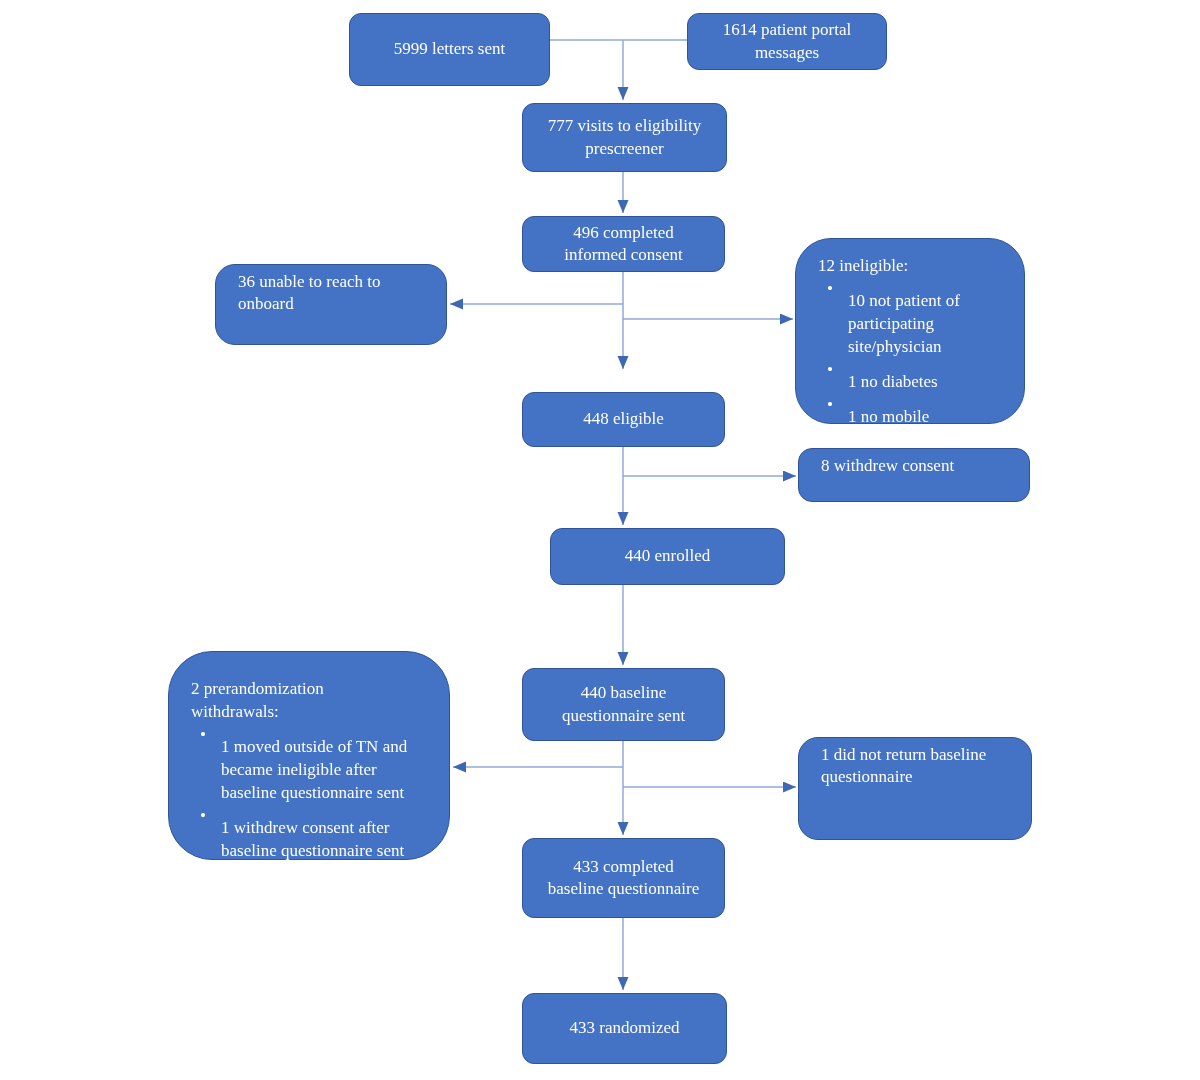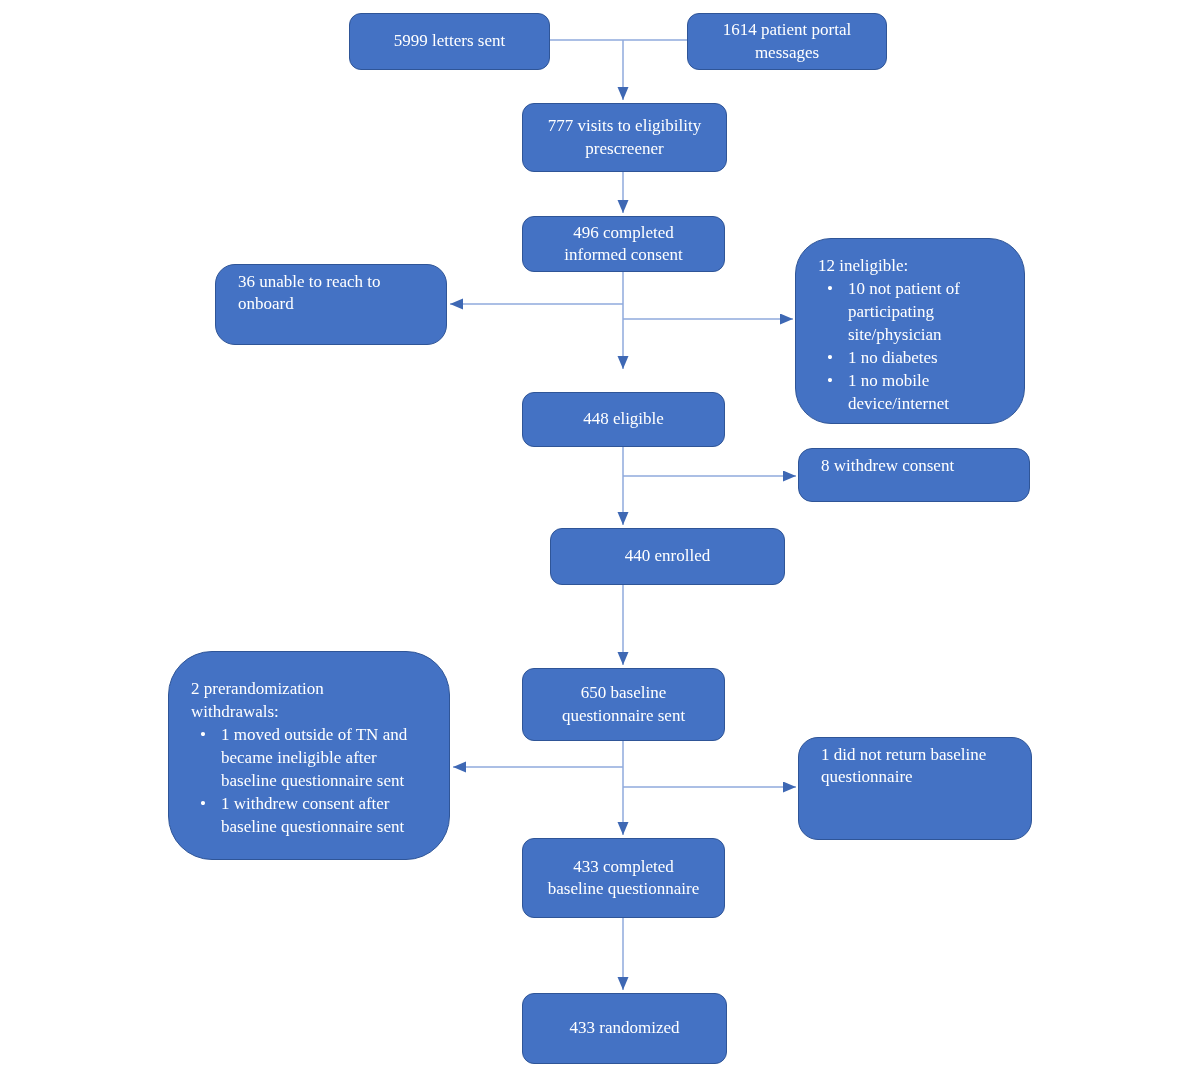--- a/index.html
+++ b/index.html
@@ -53,21 +53,21 @@
     padding: 6px 12px 6px 22px;
   }
   .box span { white-space: pre-line; }
   .box.bullets {
     display: block;
     text-align: left;
   }
   .bhead { white-space: pre-line; line-height: 1.35; }
   .brow { display: flex; line-height: 1.35; }
   .bdot { flex: 0 0 30px; width: 30px; padding-left: 9px; }
-  .btext { flex: 1; white-space: pre-line; }
+  .btext { flex: 1; white-space: pre-line; margin-top: 12px; }
   .r14 { border-radius: 14px; }
   .r20 { border-radius: 20px; }
   .r36 { border-radius: 36px; }
   .r44 { border-radius: 44px; }
 </style>
 </head>
 <body>
 
 <div class="canvas">
 
@@ -86,21 +86,21 @@
     <line x1="623" y1="319" x2="793" y2="319" marker-end="url(#arrowhead)"></line>
     <line x1="623" y1="427" x2="623" y2="525" marker-end="url(#arrowhead)"></line>
     <line x1="623" y1="476" x2="796" y2="476" marker-end="url(#arrowhead)"></line>
     <line x1="623" y1="585" x2="623" y2="665" marker-end="url(#arrowhead)"></line>
     <line x1="623" y1="741" x2="623" y2="835" marker-end="url(#arrowhead)"></line>
     <line x1="623" y1="767" x2="453" y2="767" marker-end="url(#arrowhead)"></line>
     <line x1="623" y1="787" x2="796" y2="787" marker-end="url(#arrowhead)"></line>
     <line x1="623" y1="918" x2="623" y2="990" marker-end="url(#arrowhead)"></line>
   </svg>
 
-  <div class="box center" style="left:349px; top:13px; width:201px; height:57px;">
+  <div class="box center" style="left:349px; top:13px; width:201px; height:73px;">
     <span>5999 letters sent</span>
   </div>
 
   <div class="box center" style="left:687px; top:13px; width:200px; height:57px;">
     <span>1614 patient portal
 messages</span>
   </div>
 
   <div class="box center" style="left:522px; top:103px; width:205px; height:69px;">
     <span>777 visits to eligibility
@@ -142,21 +142,21 @@
 
   <div class="box leftalign r14" style="left:798px; top:448px; width:232px; height:54px;">
     <span>8 withdrew consent</span>
   </div>
 
   <div class="box center" style="left:550px; top:528px; width:235px; height:57px;">
     <span>440 enrolled</span>
   </div>
 
   <div class="box center" style="left:522px; top:668px; width:203px; height:73px;">
-    <span>650 baseline
+    <span>440 baseline
 questionnaire sent</span>
   </div>
 
   <div class="box bullets r44" style="left:168px; top:651px; width:282px; height:209px; padding:26px 8px 8px 22px;">
     <div class="bhead">2 prerandomization
 withdrawals:</div>
     <div class="brow">
       <span class="bdot">•</span>
       <span class="btext">1 moved outside of TN and
 became ineligible after

